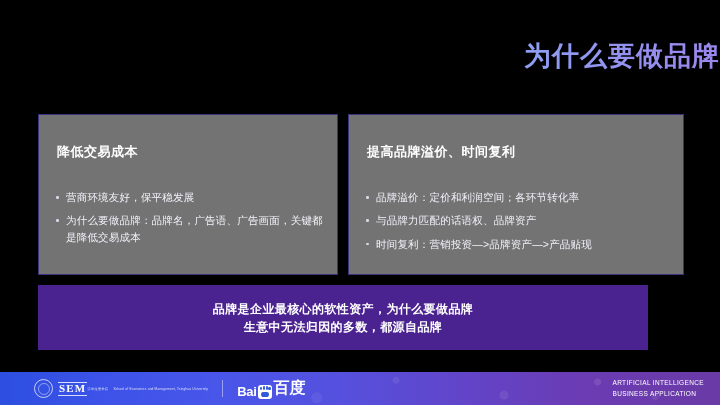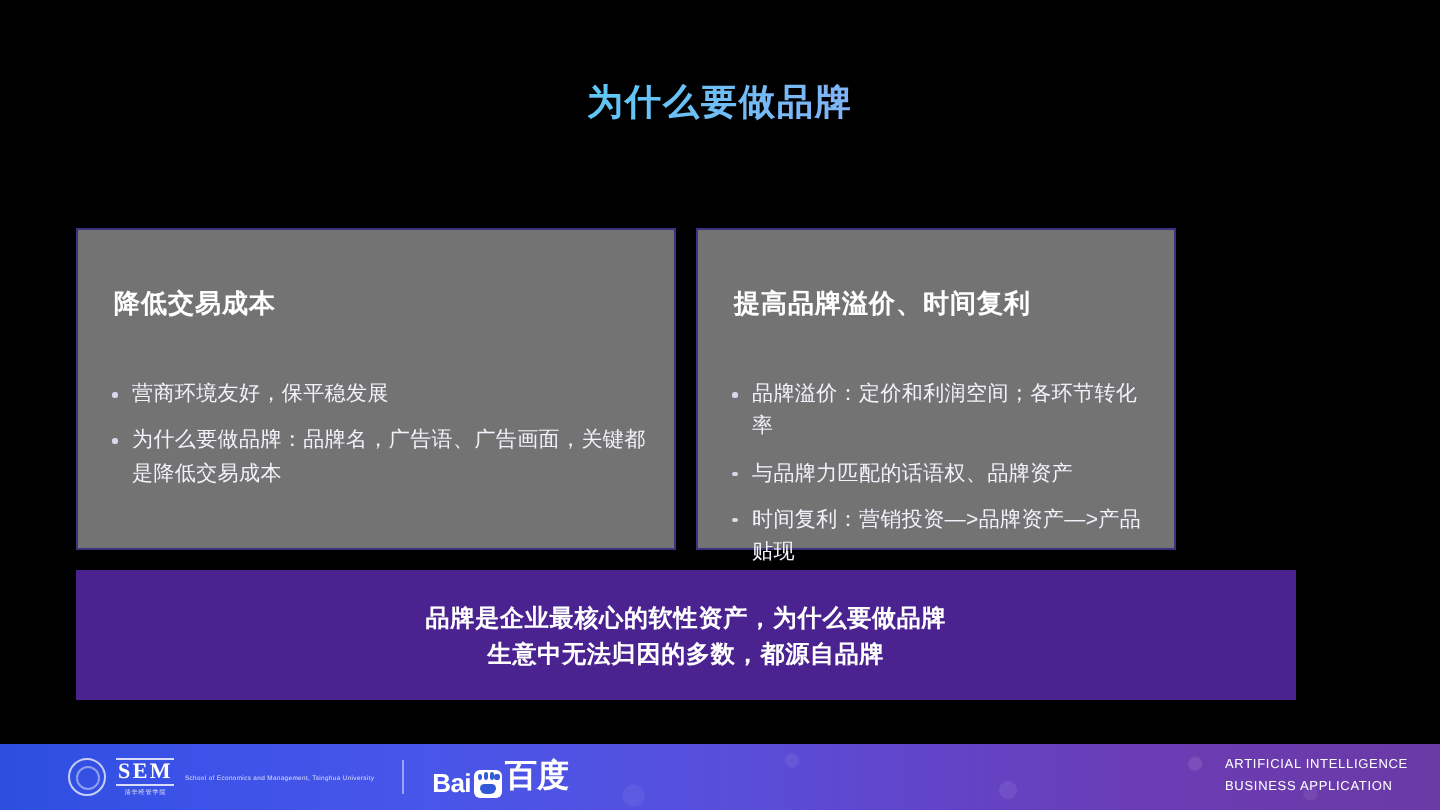--- a/index.html
+++ b/index.html
@@ -20,22 +20,22 @@
     inset: 0;
     background: #000000;
   }
 
   
   .title {
     position: absolute;
     top: 42px;
     left: 0;
     width: 720px;
-    text-align: center;
-    font-size: 18px;
+    text-align: right;
+    font-size: 27px;
     font-weight: bold;
     letter-spacing: 1px;
     background-image: linear-gradient(100deg,
         #19d7f0 0%,
         #2fd5f2 18%,
         #5cc8f5 40%,
         #7fb5f7 58%,
         #8f9cf2 75%,
         #9a86ee 100%);
     -webkit-background-clip: text;
@@ -49,21 +49,21 @@
   
   .panel {
     position: absolute;
     top: 114px;
     height: 161px;
     background: #737373;
     border: 1px solid #3a3480;
     box-sizing: border-box;
   }
   .panel.left  { left: 38px;  width: 300px; }
-  .panel.right { left: 348px; width: 240px; }
+  .panel.right { left: 348px; width: 336px; }
 
   .panel-heading {
     position: absolute;
     top: 28px;
     left: 18px;
     right: 14px;
     font-size: 13px;
     font-weight: bold;
     color: #ffffff;
     letter-spacing: 0.5px;
@@ -170,21 +170,21 @@
   }
   .sem-seal::after {
     content: "";
     position: absolute;
     inset: 2.5px;
     border-radius: 50%;
     border: 1px solid rgba(255,255,255,0.45);
   }
   .sem-mark {
     display: flex;
-    flex-direction: column;
+    flex-direction: row;
     align-items: center;
     line-height: 1;
   }
   .sem-abbr {
     font-family: "Liberation Serif", "DejaVu Serif", serif;
     font-size: 11px;
     font-weight: bold;
     color: #ffffff;
     letter-spacing: 1.2px;
     border-top: 1px solid rgba(255,255,255,0.8);

